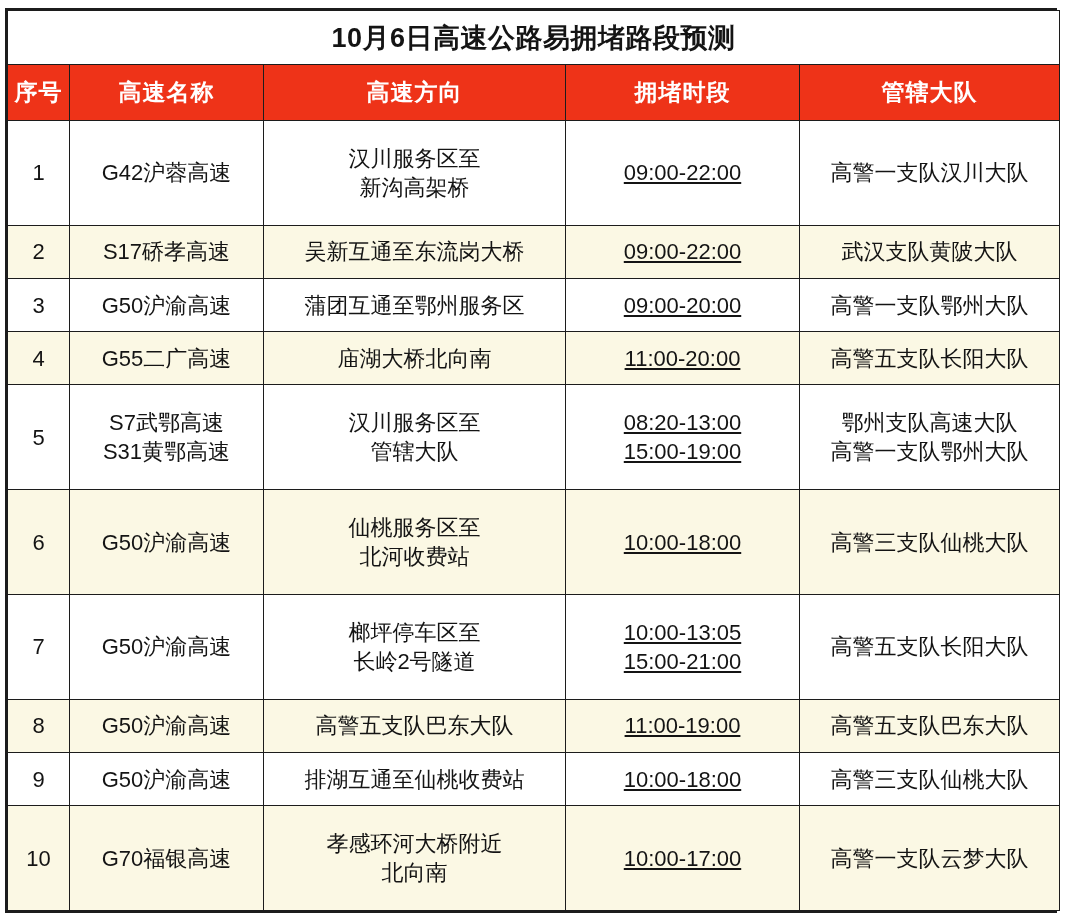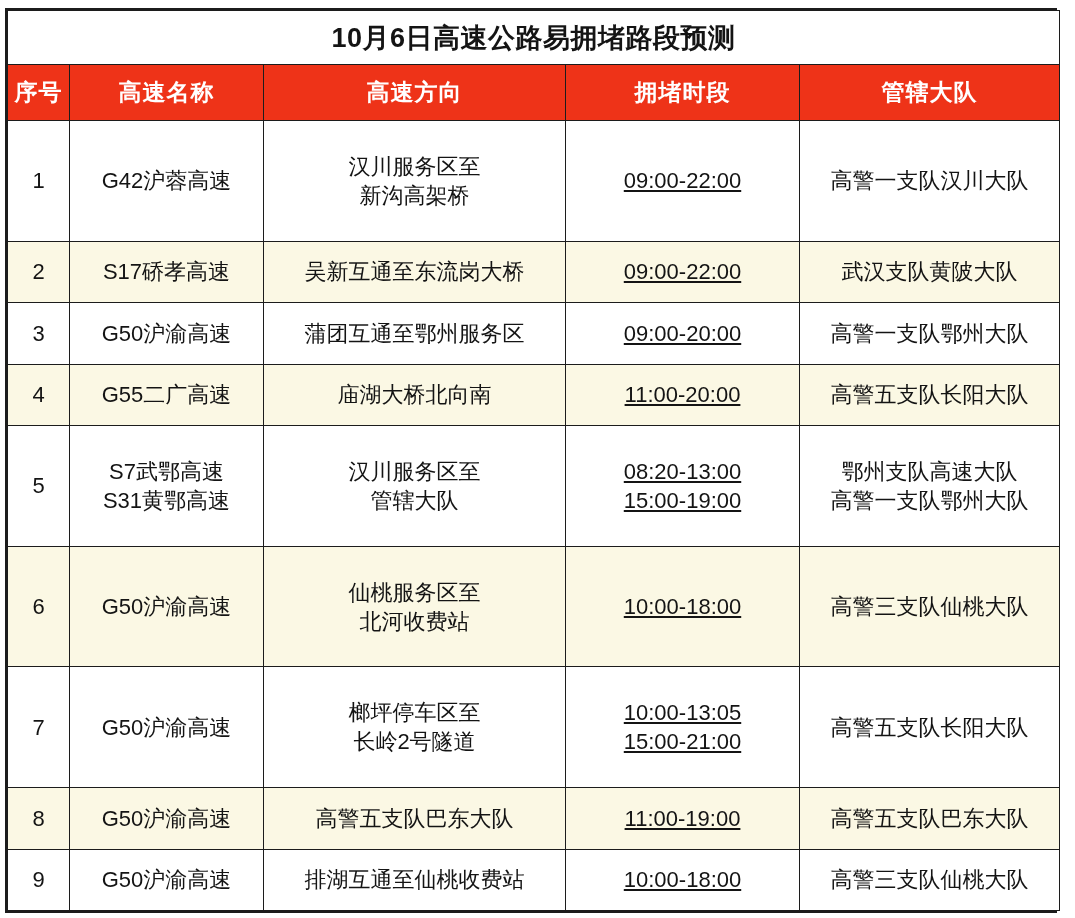--- a/index.html
+++ b/index.html
@@ -317,16 +317,40 @@
               <span class="cell-lines">
                 <span>10:00-18:00</span>
               </span>
             </td>
             <td class="c-unit">
               <span class="cell-lines">
                 <span>高警三支队仙桃大队</span>
               </span>
             </td>
           </tr>
+          <tr class="body-row row-beige">
+            <td class="c-idx">10</td>
+            <td class="c-name">
+              <span class="cell-lines">
+                <span>G70福银高速</span>
+              </span>
+            </td>
+            <td class="c-dir">
+              <span class="cell-lines">
+                <span>孝感环河大桥附近</span>
+                <span>北向南</span>
+              </span>
+            </td>
+            <td class="c-time">
+              <span class="cell-lines">
+                <span>10:00-17:00</span>
+              </span>
+            </td>
+            <td class="c-unit">
+              <span class="cell-lines">
+                <span>高警一支队云梦大队</span>
+              </span>
+            </td>
+          </tr>
         </tbody>
     </table>
   </div>
 </div>
 
 </body></html>

